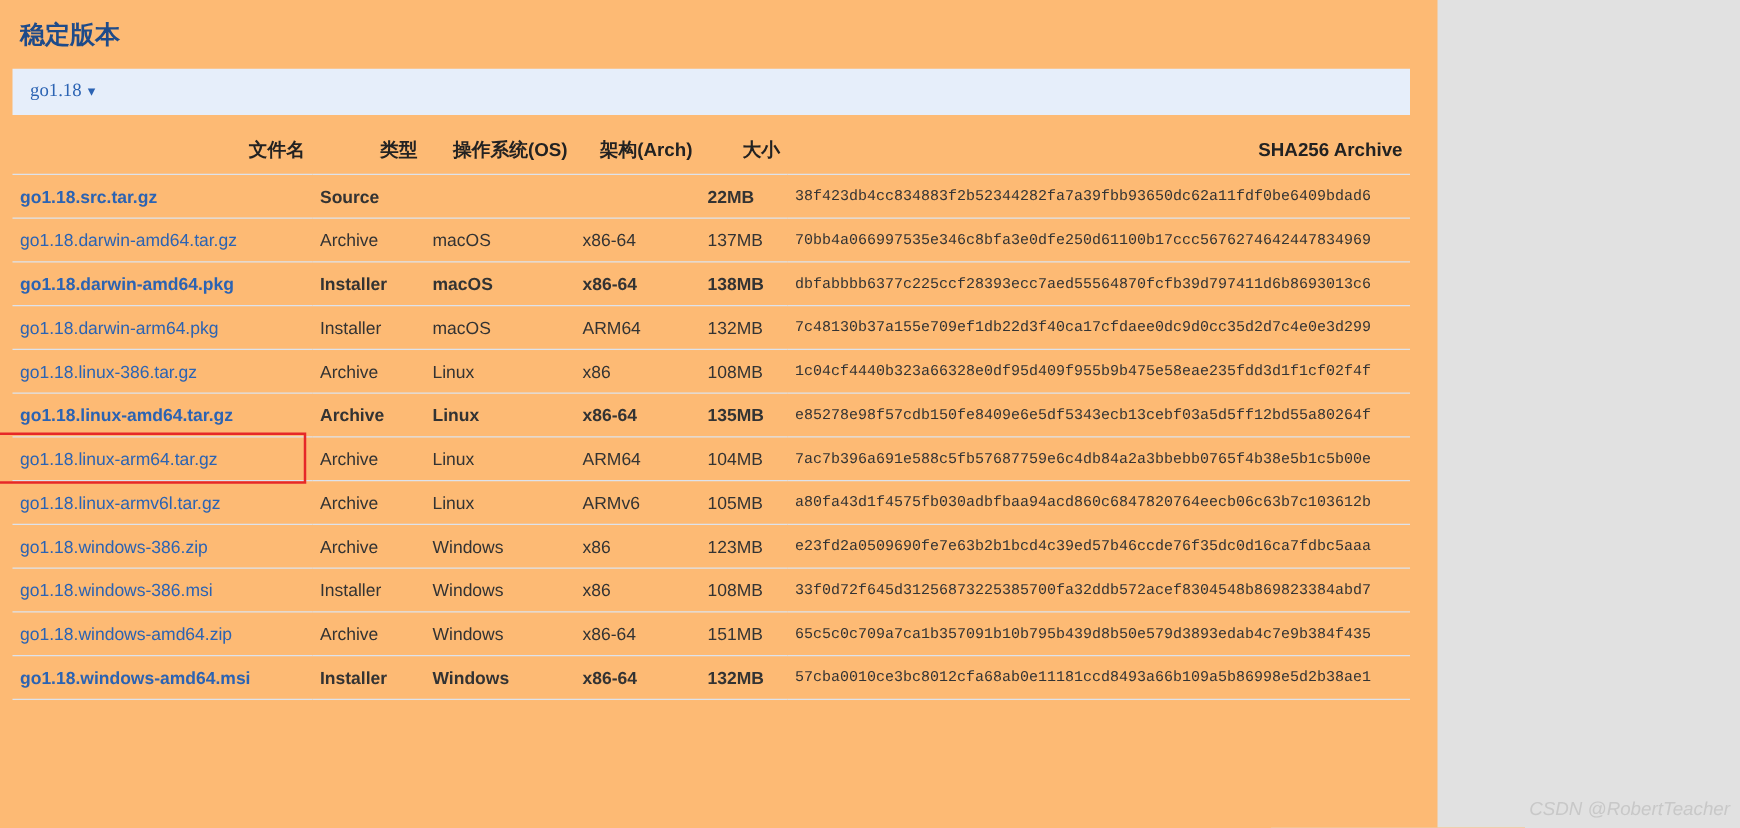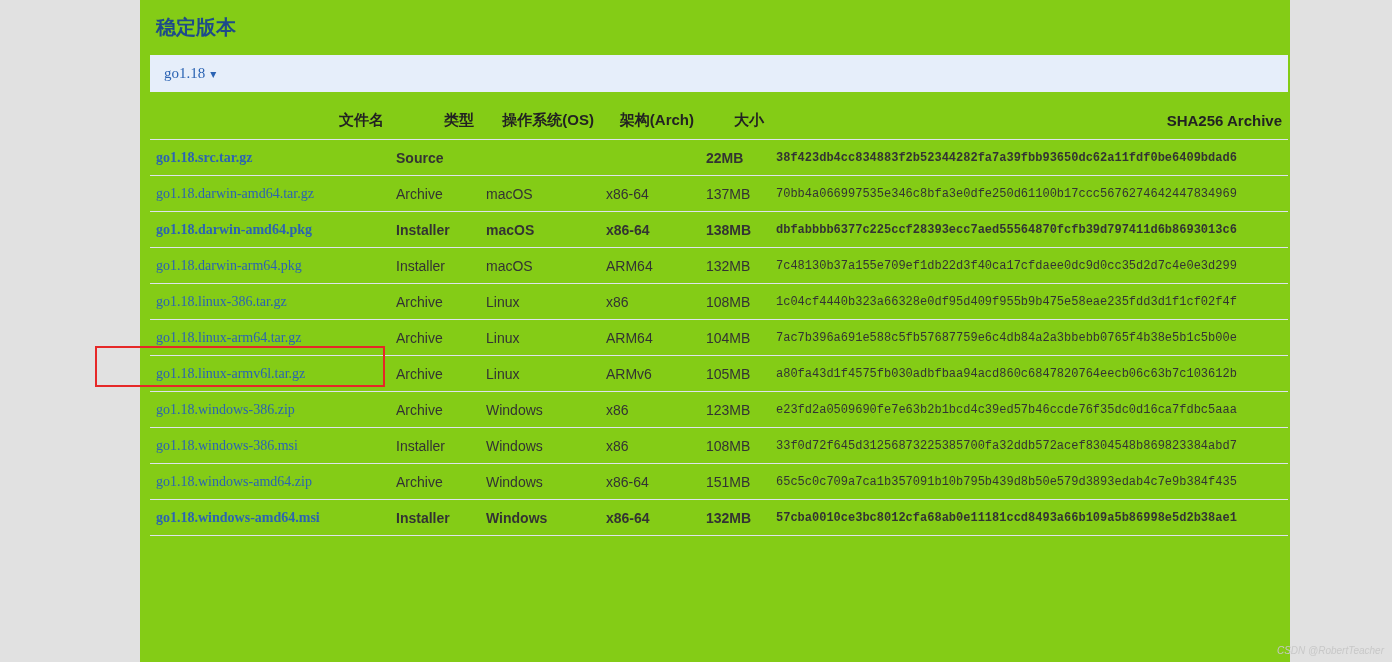--- a/index.html
+++ b/index.html
@@ -4,25 +4,24 @@
 <style>
 * { box-sizing: border-box; margin: 0; padding: 0; }
 body {
   font-family: "Helvetica Neue", Arial, "PingFang SC", "Microsoft YaHei", sans-serif;
   background: #e1e1e1;
   color: #222;
   font-size: 14px;
 }
 .page {
   max-width: 1150px;
-  margin-left: 140px;
   margin-right: auto;
-  background: #84cc16;
+  background: #fdba74;
   min-height: 662px;
-  padding: 0 2px 0 10px;
+  padding: 0 22px 0 10px;
   position: relative;
 }
 .section-title {
   color: #1e4b8a;
   font-weight: 700;
   font-size: 20px;
   padding: 14px 0 14px 6px;
 }
 .version-bar {
   background: #e6eefa;
@@ -54,45 +53,44 @@
 th {
   font-weight: 700;
   color: #222;
   font-size: 15px;
   text-align: right;
 }
 td { font-size: 14px; color: #333; }
 td.file a, td.file span.link {
   color: #2b63b3;
   text-decoration: none;
-  font-family: Liberation Serif, serif;
 }
 tr.bold td { font-weight: 700; }
-tr.bold td.sha { font-weight: 700; }
+tr.bold td.sha { font-weight: 400; }
 td.sha {
   font-family: "Courier New", monospace;
   font-size: 12px;
   color: #333;
 }
 .highlight-box {
   border: 2px solid #e62828;
   position: absolute;
 }
 .col-file { width: 240px; }
 .col-type { width: 90px; }
 .col-os { width: 120px; }
 .col-arch { width: 100px; }
 .col-size { width: 70px; }
 .col-sha { width: auto; }
 .watermark {
   position: fixed;
   right: 8px;
   bottom: 6px;
   color: #c8c8c8;
-  font-size: 10px;
+  font-size: 15px;
   font-style: italic;
 }
 </style>
 </head>
 <body>
 
 <div class="page">
 
   <div class="section-title">稳定版本</div>
 
@@ -153,20 +151,28 @@
           <td class="sha">7c48130b37a155e709ef1db22d3f40ca17cfdaee0dc9d0cc35d2d7c4e0e3d299</td>
         </tr>
         <tr>
           <td class="file"><a href="#">go1.18.linux-386.tar.gz</a></td>
           <td>Archive</td>
           <td>Linux</td>
           <td>x86</td>
           <td>108MB</td>
           <td class="sha">1c04cf4440b323a66328e0df95d409f955b9b475e58eae235fdd3d1f1cf02f4f</td>
         </tr>
+        <tr class="bold" id="hl-row">
+          <td class="file"><a href="#">go1.18.linux-amd64.tar.gz</a></td>
+          <td>Archive</td>
+          <td>Linux</td>
+          <td>x86-64</td>
+          <td>135MB</td>
+          <td class="sha">e85278e98f57cdb150fe8409e6e5df5343ecb13cebf03a5d5ff12bd55a80264f</td>
+        </tr>
         <tr>
           <td class="file"><a href="#">go1.18.linux-arm64.tar.gz</a></td>
           <td>Archive</td>
           <td>Linux</td>
           <td>ARM64</td>
           <td>104MB</td>
           <td class="sha">7ac7b396a691e588c5fb57687759e6c4db84a2a3bbebb0765f4b38e5b1c5b00e</td>
         </tr>
         <tr>
           <td class="file"><a href="#">go1.18.linux-armv6l.tar.gz</a></td>

